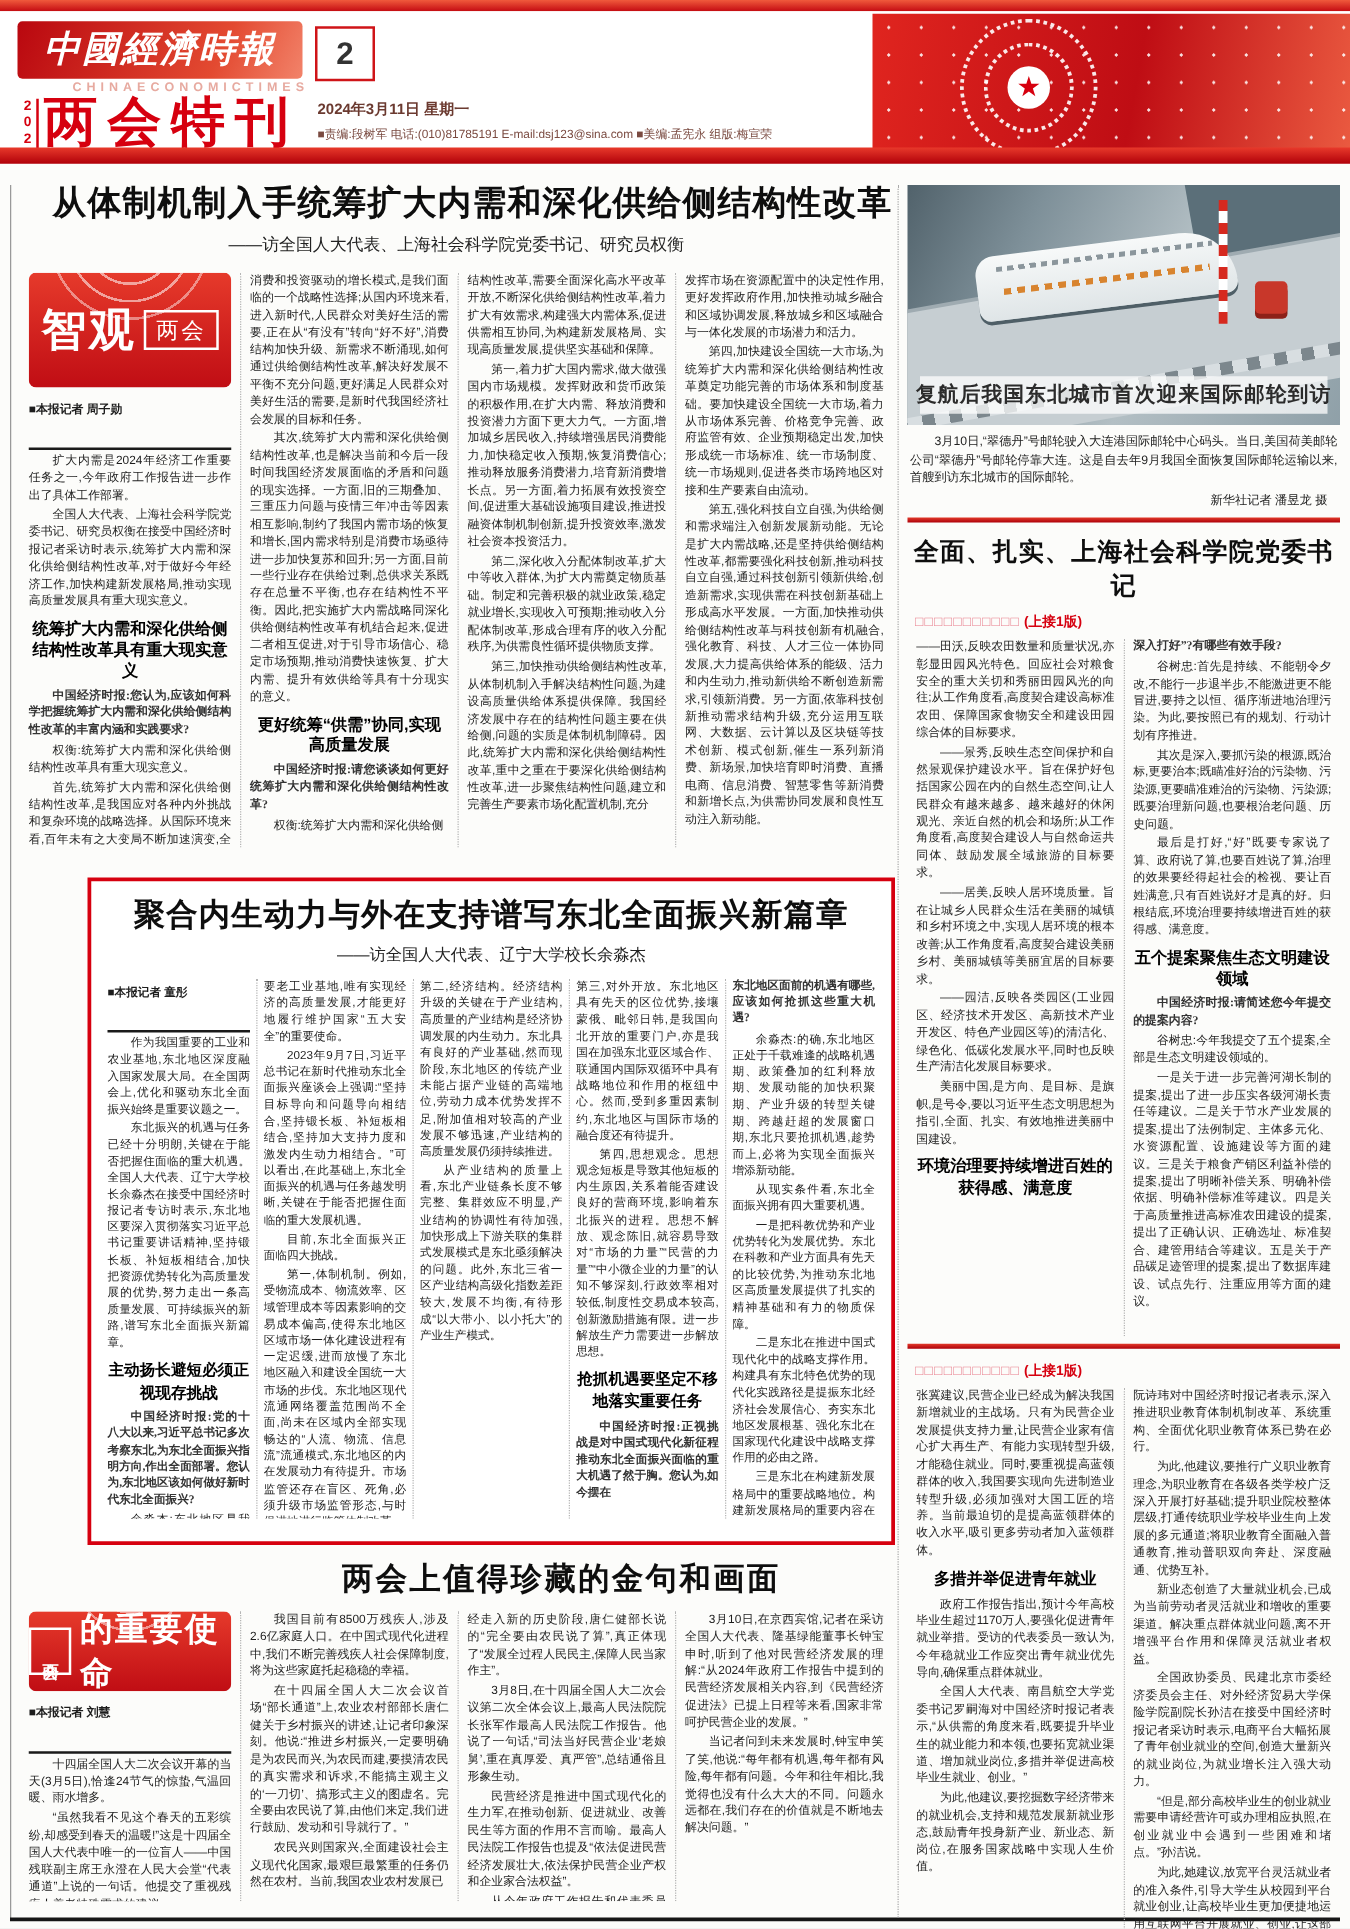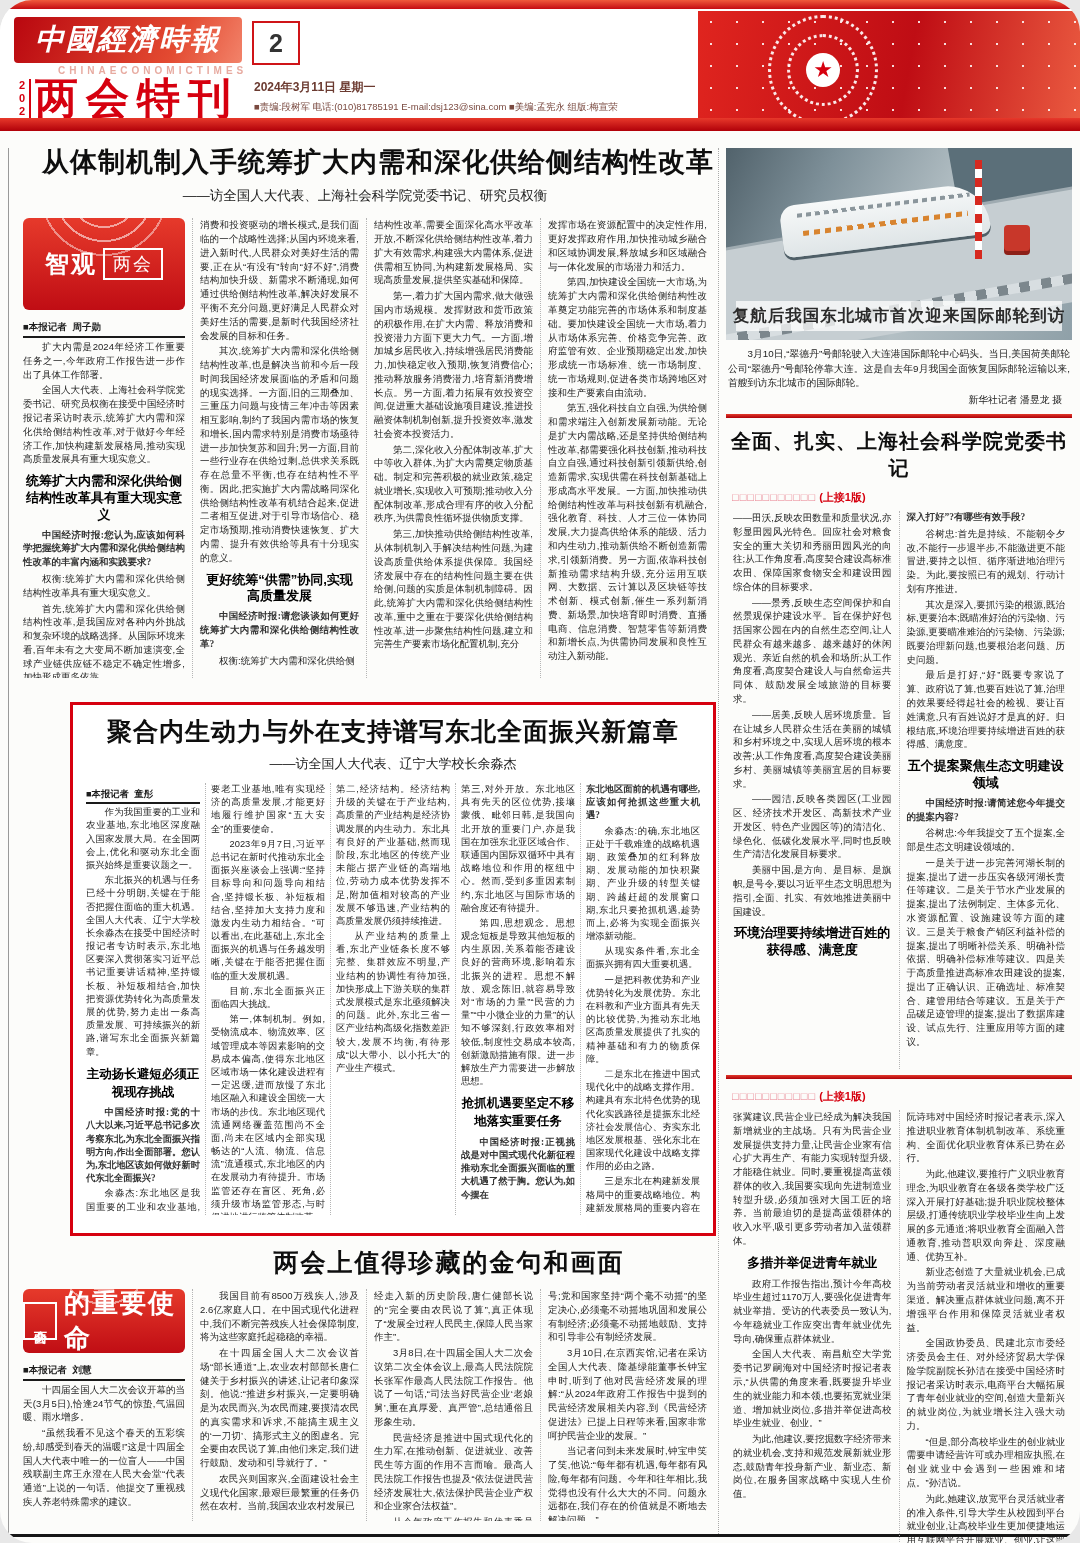--- a/index.html
+++ b/index.html
@@ -1,17 +1,17 @@
 <!DOCTYPE html>
 <html><head>
 <meta charset="utf-8">
 <style>
   html,body{margin:0;padding:0;background:#e8e8e8;}
   .page{position:relative;width:1080px;height:1543px;margin:0 auto;background:#fcfcfa;
-        font-family:"Liberation Sans",sans-serif;overflow:hidden;color:#1c1c1c;border-radius:32px;}
+        font-family:"Liberation Sans",sans-serif;overflow:hidden;color:#1c1c1c;}
 
   
   .topstrip{position:absolute;left:0;top:0;width:1080px;height:9px;
             background:linear-gradient(#f05a3c,#c40b12);}
   .mast{position:absolute;left:0;top:9px;width:1080px;height:109px;background:#fff;}
   .brandbox{position:absolute;left:14px;top:8px;width:228px;height:46px;border-radius:4px;
             background:linear-gradient(115deg,#b9070f,#e34a31 70%,#f2836a);
             color:#fff;display:flex;align-items:center;justify-content:center;
             font-family:"Liberation Serif",serif;font-size:29px;font-weight:bold;
             font-style:italic;letter-spacing:2px;white-space:nowrap;}
@@ -49,37 +49,37 @@
   .cols{display:flex;overflow:hidden;}
   .col{padding:0 7px;overflow:hidden;flex:1;border-left:1px dotted #b5b5b5;}
   .col:first-child{border-left:none;}
   .col p{margin:0 0 2px;font-size:9.5px;line-height:1.45;text-align:justify;
          text-indent:2em;color:#1d1d1d;}
   .col p.cont{text-indent:0;}
   .col p.sub{text-indent:0;text-align:center;font-weight:bold;font-size:13px;line-height:1.3;
              margin:7px 0 5px;color:#000;}
   .col p.q{font-family:"Liberation Serif",serif;font-weight:bold;color:#343434;}
   .byline{font-size:12px;font-weight:bold;color:#111;border-bottom:2px solid #1a1a1a;
-          padding:5px 0 1px;margin:2px 0 9px;text-indent:0 !important;font-family:Liberation Mono, monospace;}
+          padding:5px 0 23px;margin:2px 0 9px;text-indent:0 !important;}
 
   
   .lead{position:absolute;left:16px;top:146px;width:698px;}
   .lead-head{text-align:right;font-size:27px;font-weight:900;letter-spacing:1px;
              line-height:1.2;color:#0e0e0e;}
   .lead-dek{text-align:center;font-size:13.5px;margin-top:9px;color:#222;}
   .lead .cols{margin-top:13px;height:460px;}
   .lead .sidecol{flex:0 0 162px;}
   .badge{height:92px;border-radius:6px;position:relative;overflow:hidden;
          background:
            radial-gradient(circle at 50% -26px, transparent 0 34px, rgba(255,255,255,.55) 34px 36px,
              transparent 36px 48px, rgba(255,255,255,.55) 48px 50px, transparent 50px 62px,
              rgba(255,255,255,.45) 62px 64px, transparent 64px),
            linear-gradient(180deg,#e63a2b,#c00d14);
          display:flex;align-items:center;justify-content:center;gap:6px;margin-bottom:6px;}
-  .badge .bw{color:#fff;font-weight:900;font-size:24px;letter-spacing:2px;}
+  .badge .bw{color:#fff;font-weight:900;font-size:36px;letter-spacing:2px;}
   .badge .bx{color:#fff;font-weight:400;font-size:18px;border:2px solid #fff;
              padding:2px 8px;letter-spacing:2px;}
 
   
   .rightcol{position:absolute;left:726px;top:148px;width:346px;}
   .photo{position:relative;width:346px;height:192px;overflow:hidden;
          background:linear-gradient(115deg,#51626b 0%,#7e9099 26%,#b3bfc4 58%,#8fa0a8 100%);}
   .pier{position:absolute;left:-12%;top:34%;width:150%;height:58%;background:#c6ced2;
         transform:rotate(-10deg);box-shadow:0 -3px 0 #9fabb1;}
   .quay-stripe{position:absolute;left:-10%;top:78%;width:140%;height:10px;transform:rotate(-10deg);
@@ -271,21 +271,20 @@
           <p>在十四届全国人大二次会议首场“部长通道”上,农业农村部部长唐仁健关于乡村振兴的讲述,让记者印象深刻。他说:“推进乡村振兴,一定要明确是为农民而兴,为农民而建,要摸清农民的真实需求和诉求,不能搞主观主义的‘一刀切’、搞形式主义的图虚名。完全要由农民说了算,由他们来定,我们进行鼓励、发动和引导就行了。”</p>
           <p>农民兴则国家兴,全面建设社会主义现代化国家,最艰巨最繁重的任务仍然在农村。当前,我国农业农村发展已</p>
         </div>
       <div class="col">
           <p class="cont">经走入新的历史阶段,唐仁健部长说的“完全要由农民说了算”,真正体现了“发展全过程人民民主,保障人民当家作主”。</p>
           <p>3月8日,在十四届全国人大二次会议第二次全体会议上,最高人民法院院长张军作最高人民法院工作报告。他说了一句话,“司法当好民营企业‘老娘舅’,重在真厚爱、真严管”,总结通俗且形象生动。</p>
           <p>民营经济是推进中国式现代化的生力军,在推动创新、促进就业、改善民生等方面的作用不言而喻。最高人民法院工作报告也提及“依法促进民营经济发展壮大,依法保护民营企业产权和企业家合法权益”。</p>
           <p>从今年政府工作报告和代表委员的建言中,可以看出全国两会释放的信</p>
         </div>
       <div class="col">
-          <p class="cont">号;党和国家坚持“两个毫不动摇”的坚定决心,必须毫不动摇地巩固和发展公有制经济;必须毫不动摇地鼓励、支持和引导非公有制经济发展。</p>
           <p>3月10日,在京西宾馆,记者在采访全国人大代表、隆基绿能董事长钟宝申时,听到了他对民营经济发展的理解:“从2024年政府工作报告中提到的民营经济发展相关内容,到《民营经济促进法》已提上日程等来看,国家非常呵护民营企业的发展。”</p>
           <p>当记者问到未来发展时,钟宝申笑了笑,他说:“每年都有机遇,每年都有风险,每年都有问题。今年和往年相比,我觉得也没有什么大大的不同。问题永远都在,我们存在的价值就是不断地去解决问题。”</p>
         </div>
     </div>
   </div>
 
   <div class="rightcol">
     <div class="photo">
       <div class="sea"></div>
       <div class="pier"></div>

